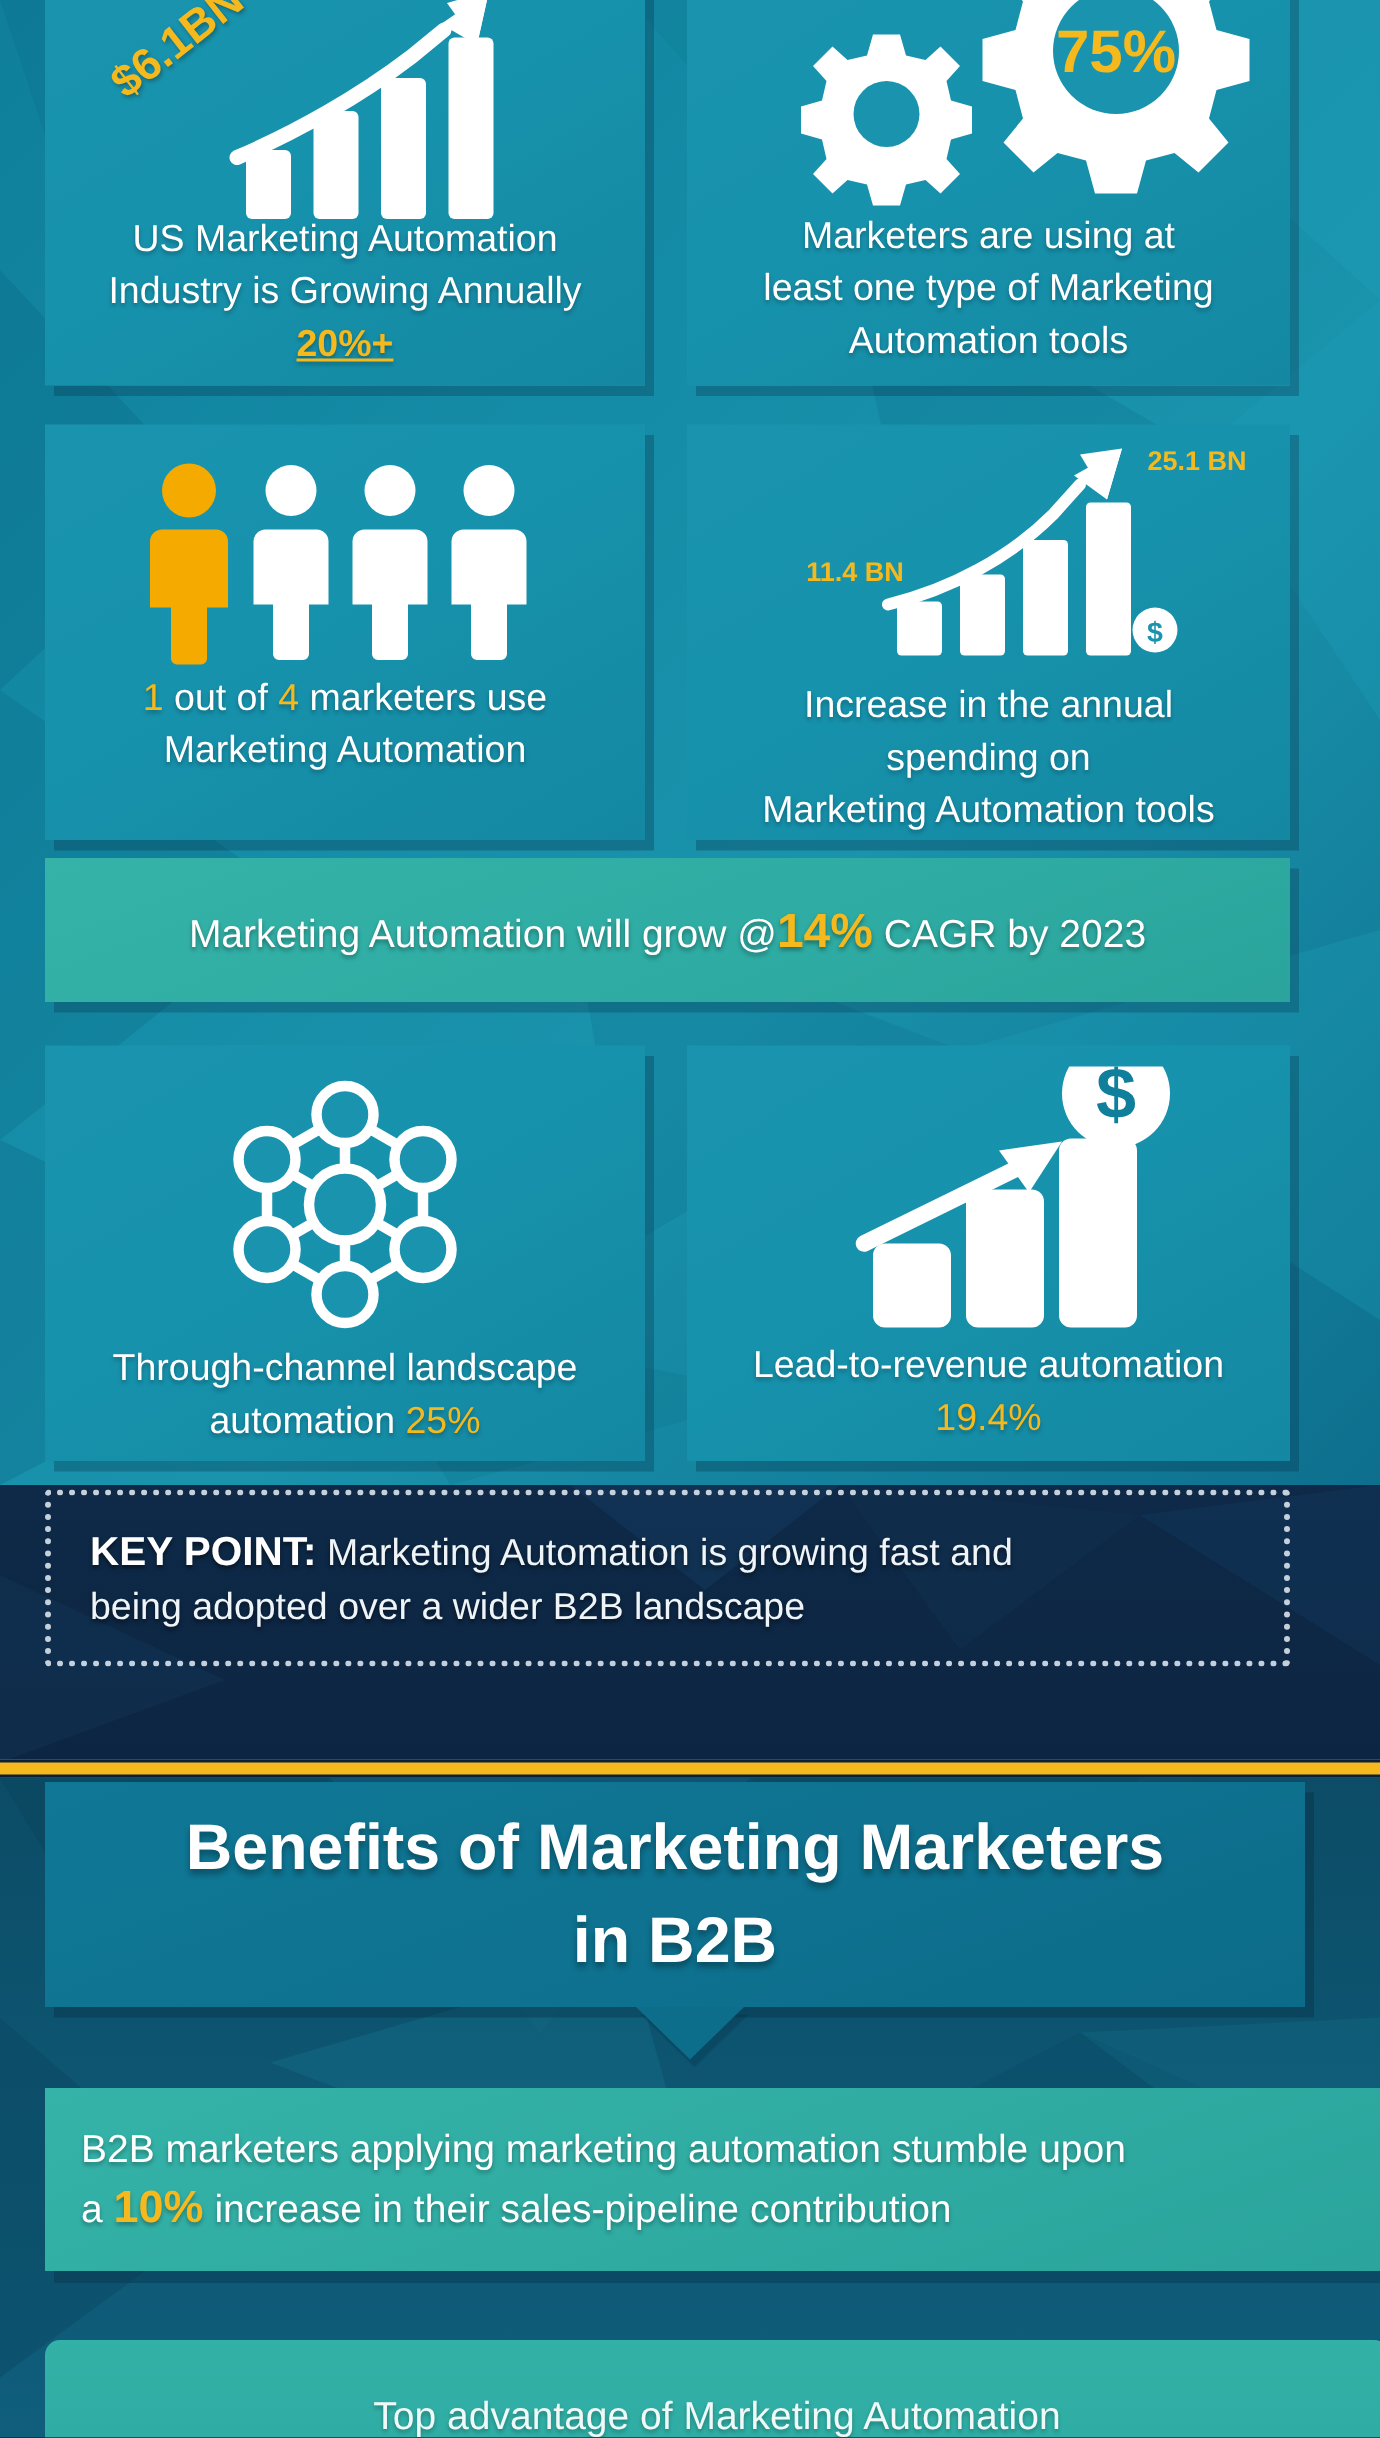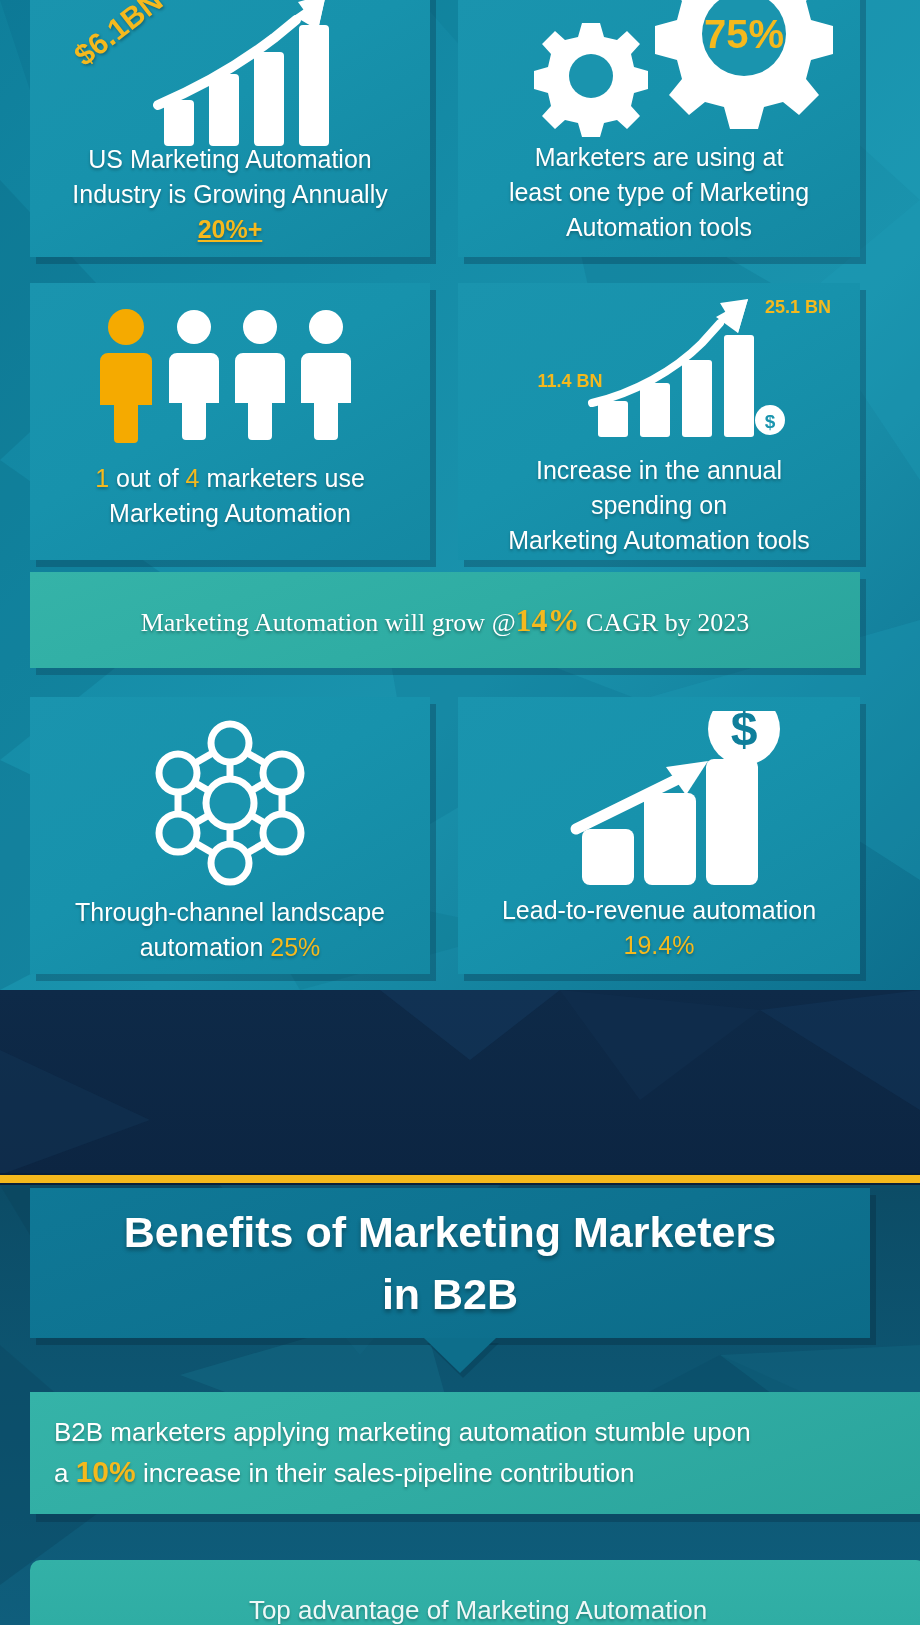--- a/index.html
+++ b/index.html
@@ -65,21 +65,20 @@
   #cagr-banner{
     position:absolute; left:30px; top:572px; width:830px; height:96px;
     background:linear-gradient(160deg,#35b3a8 0%,#2fada4 50%,#2aa49c 100%);
     box-shadow:6px 7px 0 rgba(6,48,70,.28);
     display:flex; align-items:center; justify-content:center;
   }
   #cagr-banner .txt{
     color:#fff; font-size:28px; font-weight:400;
     text-shadow:0 2px 3px rgba(0,0,0,.35);
     white-space:nowrap;
-    font-family:Liberation Serif, serif;
   }
   #cagr-banner .txt .big{ font-size:32px; font-weight:700; color:#f5b91d; }
   #cagr-banner .txt .sm{ font-size:26px; }
 
   
   #keypoint{
     position:absolute; left:30px; top:993px; width:830px; height:118px;
     border:4px dotted rgba(222,232,240,.88);
     border-radius:3px;
     display:flex; align-items:center;
@@ -223,21 +222,21 @@
       </g>
       <g fill="#ffffff">
         <circle cx="164" cy="22" r="17"></circle>
         <path d="M147 48 h34 a8 8 0 0 1 8 8 v42 h-13 v33 a4 4 0 0 1 -4 4 h-16 a4 4 0 0 1 -4 -4 v-33 h-13 v-42 a8 8 0 0 1 8 -8z"></path>
         <circle cx="230" cy="22" r="17"></circle>
         <path d="M213 48 h34 a8 8 0 0 1 8 8 v42 h-13 v33 a4 4 0 0 1 -4 4 h-16 a4 4 0 0 1 -4 -4 v-33 h-13 v-42 a8 8 0 0 1 8 -8z"></path>
         <circle cx="296" cy="22" r="17"></circle>
         <path d="M279 48 h34 a8 8 0 0 1 8 8 v42 h-13 v33 a4 4 0 0 1 -4 4 h-16 a4 4 0 0 1 -4 -4 v-33 h-13 v-42 a8 8 0 0 1 8 -8z"></path>
       </g>
     </svg>
-    <div class="caption" style="top:178px;">
+    <div class="caption" style="top:165px;">
       <div>
         <span class="goldn">1</span><span> out of </span><span class="goldn">4</span><span> marketers use</span>
       </div>
       <div>Marketing Automation</div>
     </div>
   </div>
 
   <div class="card" id="card-spend">
     <svg class="art" style="top:4px" height="160" width="402" viewBox="0 0 402 160">
       <g fill="#ffffff">
@@ -310,20 +309,26 @@
       <polygon points="250,50 208,56 228,84" fill="#ffffff"></polygon>
       <circle cx="286" cy="18" r="36" fill="#ffffff"></circle>
       <text x="286" y="34" text-anchor="middle" fill="#0f7f9b" font-family="Liberation Sans, sans-serif" font-size="48" font-weight="700">$</text>
     </svg>
     <div class="caption" style="top:196px;">
       <div>Lead-to-revenue automation</div>
       <div class="goldn">19.4%</div>
     </div>
   </div>
 
+  <div id="keypoint">
+    <div class="kp-text">
+      <span class="kp-label">KEY POINT:</span><span> Marketing Automation is growing fast and</span><br>
+      <span>being adopted over a wider B2B landscape</span>
+    </div>
+  </div>
 
   <div id="benefits-box">
     <div class="h">Benefits of Marketing Marketers</div>
     <div class="h">in B2B</div>
   </div>
   <div id="benefits-arrow"></div>
 
   <div class="stat-banner" id="stat-1">
     <div class="st">
       <span>B2B marketers applying marketing automation stumble upon</span><br>

